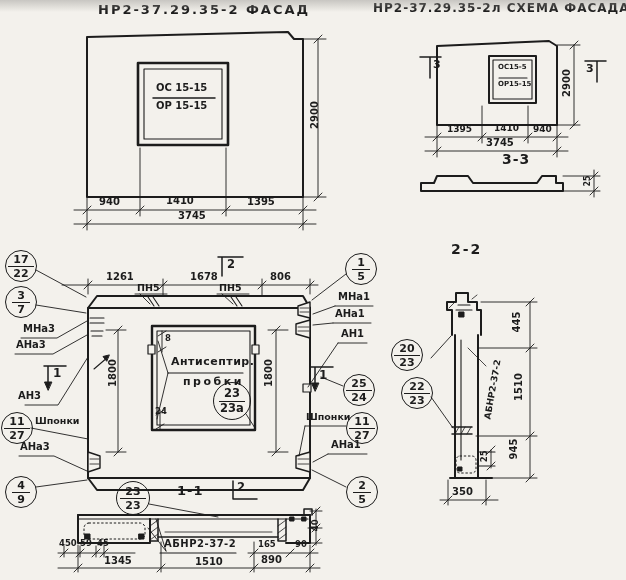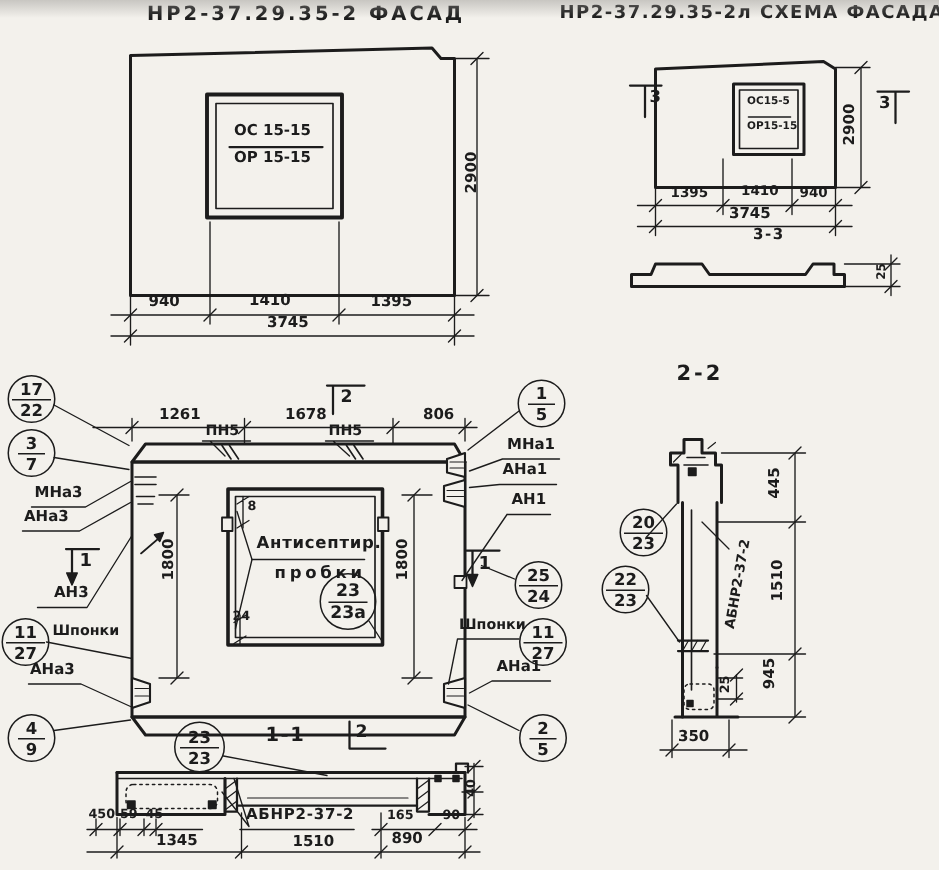--- a/index.html
+++ b/index.html
@@ -154,39 +154,39 @@
   <span class="t" style="left:373px;top:2px;font-size:12px;letter-spacing:1px">НР2-37.29.35-2л СХЕМА ФАСАДА</span>
   <span class="t" style="left:498px;top:64px;font-size:7px">ОС15-5</span>
   <span class="t" style="left:498px;top:81px;font-size:7px">ОР15-15</span>
   <span class="t" style="left:433px;top:59px;font-size:11px">3</span>
   <span class="t" style="left:586px;top:63px;font-size:11px">3</span>
   <span class="t" style="left:447px;top:125px;font-size:9px">1395</span>
   <span class="t" style="left:494px;top:124px;font-size:9px">1410</span>
   <span class="t" style="left:533px;top:125px;font-size:9px">940</span>
   <span class="t" style="left:486px;top:138px;font-size:10px">3745</span>
   <span class="t rot" style="left:548px;top:78px;width:38px;font-size:10px">2900</span>
-  <span class="t" style="left:502px;top:152px;font-size:10px;letter-spacing:1px">3-3</span>
+  <span class="t" style="left:502px;top:152px;font-size:14px;letter-spacing:1px">3-3</span>
   <span class="t rot" style="left:577px;top:177px;width:22px;font-size:8px">25</span>
 
   <span class="t" style="left:227px;top:259px;font-size:11.5px">2</span>
   <span class="t" style="left:106px;top:272px;font-size:10px">1261</span>
   <span class="t" style="left:190px;top:272px;font-size:10px">1678</span>
-  <span class="t" style="left:282px;top:272px;font-size:10px">806</span>
+  <span class="t" style="left:270px;top:272px;font-size:10px">806</span>
   <span class="t" style="left:137px;top:283px;font-size:9.5px">ПН5</span>
   <span class="t" style="left:219px;top:283px;font-size:9.5px">ПН5</span>
   <span class="t rot" style="left:95px;top:368px;width:36px;font-size:10px">1800</span>
   <span class="t rot" style="left:251px;top:368px;width:36px;font-size:10px">1800</span>
   <span class="t" style="left:171px;top:356px;font-size:11px;letter-spacing:.5px">Антисептир.</span>
   <span class="t" style="left:183px;top:376px;font-size:11px;letter-spacing:2.5px">пробки</span>
   <span class="t" style="left:165px;top:334px;font-size:8.5px">8</span>
   <span class="t" style="left:155px;top:407px;font-size:8.5px">24</span>
   <span class="t" style="left:23px;top:324px;font-size:10px">МНа3</span>
   <span class="t" style="left:16px;top:340px;font-size:10px">АНа3</span>
   <span class="t" style="left:53px;top:367px;font-size:12px">1</span>
-  <span class="t" style="left:36px;top:391px;font-size:10px">АН3</span>
+  <span class="t" style="left:18px;top:391px;font-size:10px">АН3</span>
   <span class="t" style="left:35px;top:416px;font-size:9.5px">Шпонки</span>
   <span class="t" style="left:20px;top:442px;font-size:10px">АНа3</span>
   <span class="t" style="left:338px;top:292px;font-size:10px">МНа1</span>
   <span class="t" style="left:335px;top:309px;font-size:10px">АНа1</span>
   <span class="t" style="left:341px;top:329px;font-size:10px">АН1</span>
   <span class="t" style="left:319px;top:369px;font-size:12px">1</span>
   <span class="t" style="left:306px;top:412px;font-size:9.5px">Шпонки</span>
   <span class="t" style="left:331px;top:440px;font-size:10px">АНа1</span>
 
   <span class="t" style="left:177px;top:484px;font-size:13px;letter-spacing:1px">1-1</span>
@@ -243,21 +243,21 @@
     <span>5</span>
   </div>
   <div class="co big" style="left:213px;top:382px">
     <span class="ct">23</span>
     <span>23а</span>
   </div>
   <div class="co mid" style="left:116px;top:481px">
     <span class="ct">23</span>
     <span>23</span>
   </div>
-  <div class="co" style="left:413px;top:339px">
+  <div class="co" style="left:391px;top:339px">
     <span class="ct">20</span>
     <span>23</span>
   </div>
   <div class="co" style="left:401px;top:377px">
     <span class="ct">22</span>
     <span>23</span>
   </div>
 
 </div>
 

